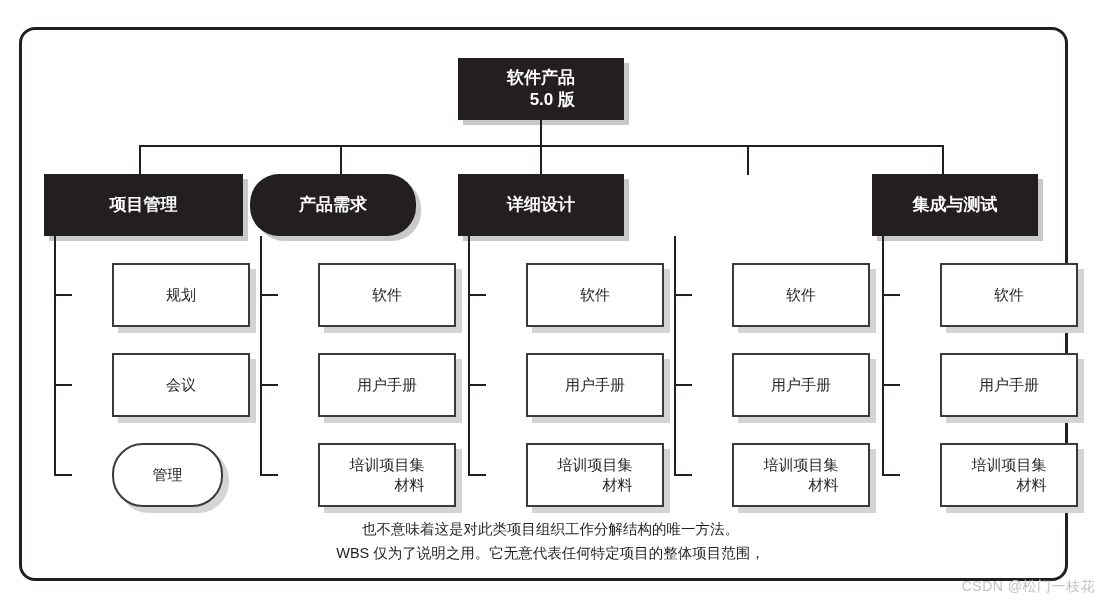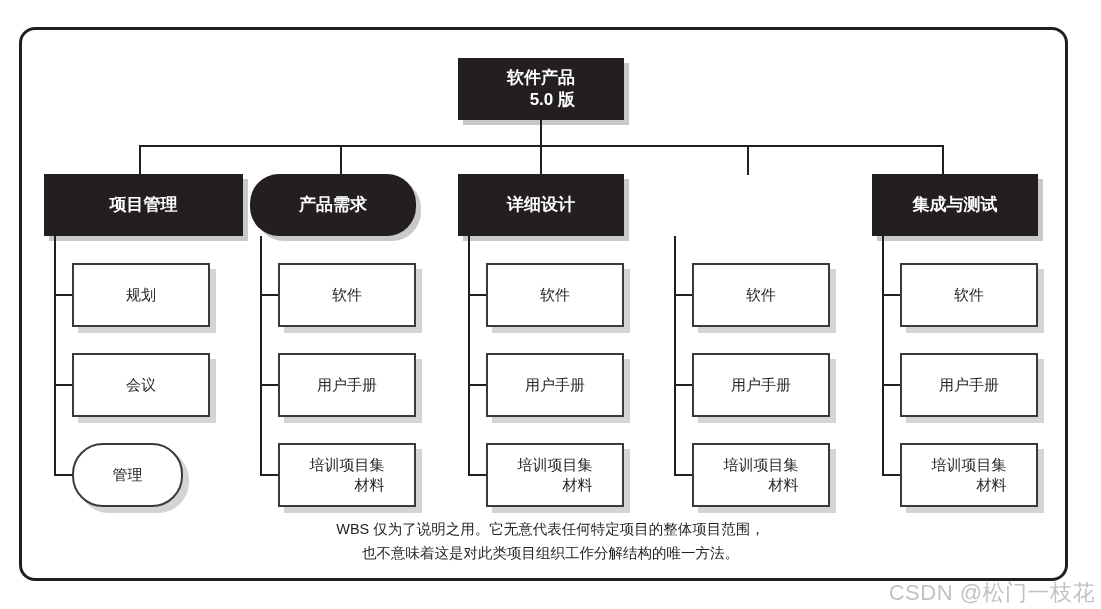--- a/index.html
+++ b/index.html
@@ -74,41 +74,42 @@
     font-size: 17px;
   }
   .header-node {
     top: 174px;
     height: 62px;
     font-size: 17px;
   }
   .child-node {
     height: 64px;
     font-size: 15px;
+    margin-left: 40px;
   }
 
   
   #footnote {
     position: absolute;
     left: 0;
     top: 518px;
     width: 1101px;
     text-align: center;
     font-size: 14.5px;
     color: #231f20;
     line-height: 1.65;
   }
   #footnote .ln { display: block; }
 
   
   #watermark {
     position: absolute;
     right: 6px;
     top: 578px;
-    font-size: 22px;
+    font-size: 14px;
     color: #c2c2c2;
     letter-spacing: 0.5px;
     white-space: nowrap;
   }
 </style>
 </head>
 <body>
 
 <div id="page">
 
@@ -245,19 +246,19 @@
     </span>
   </div>
   <div class="node light child-node" style="left:900px; top:443px; width:138px;">
     <span class="label">
       <span>培训项目集</span><br>
       <span>材料</span>
     </span>
   </div>
 
   <div id="footnote">
+    <span class="ln">也不意味着这是对此类项目组织工作分解结构的唯一方法。</span>
     <span class="ln">WBS 仅为了说明之用。它无意代表任何特定项目的整体项目范围，</span>
-    <span class="ln">也不意味着这是对此类项目组织工作分解结构的唯一方法。</span>
   </div>
 
   <div id="watermark">CSDN @松门一枝花</div>
 
 </div>
 
 </body></html>

